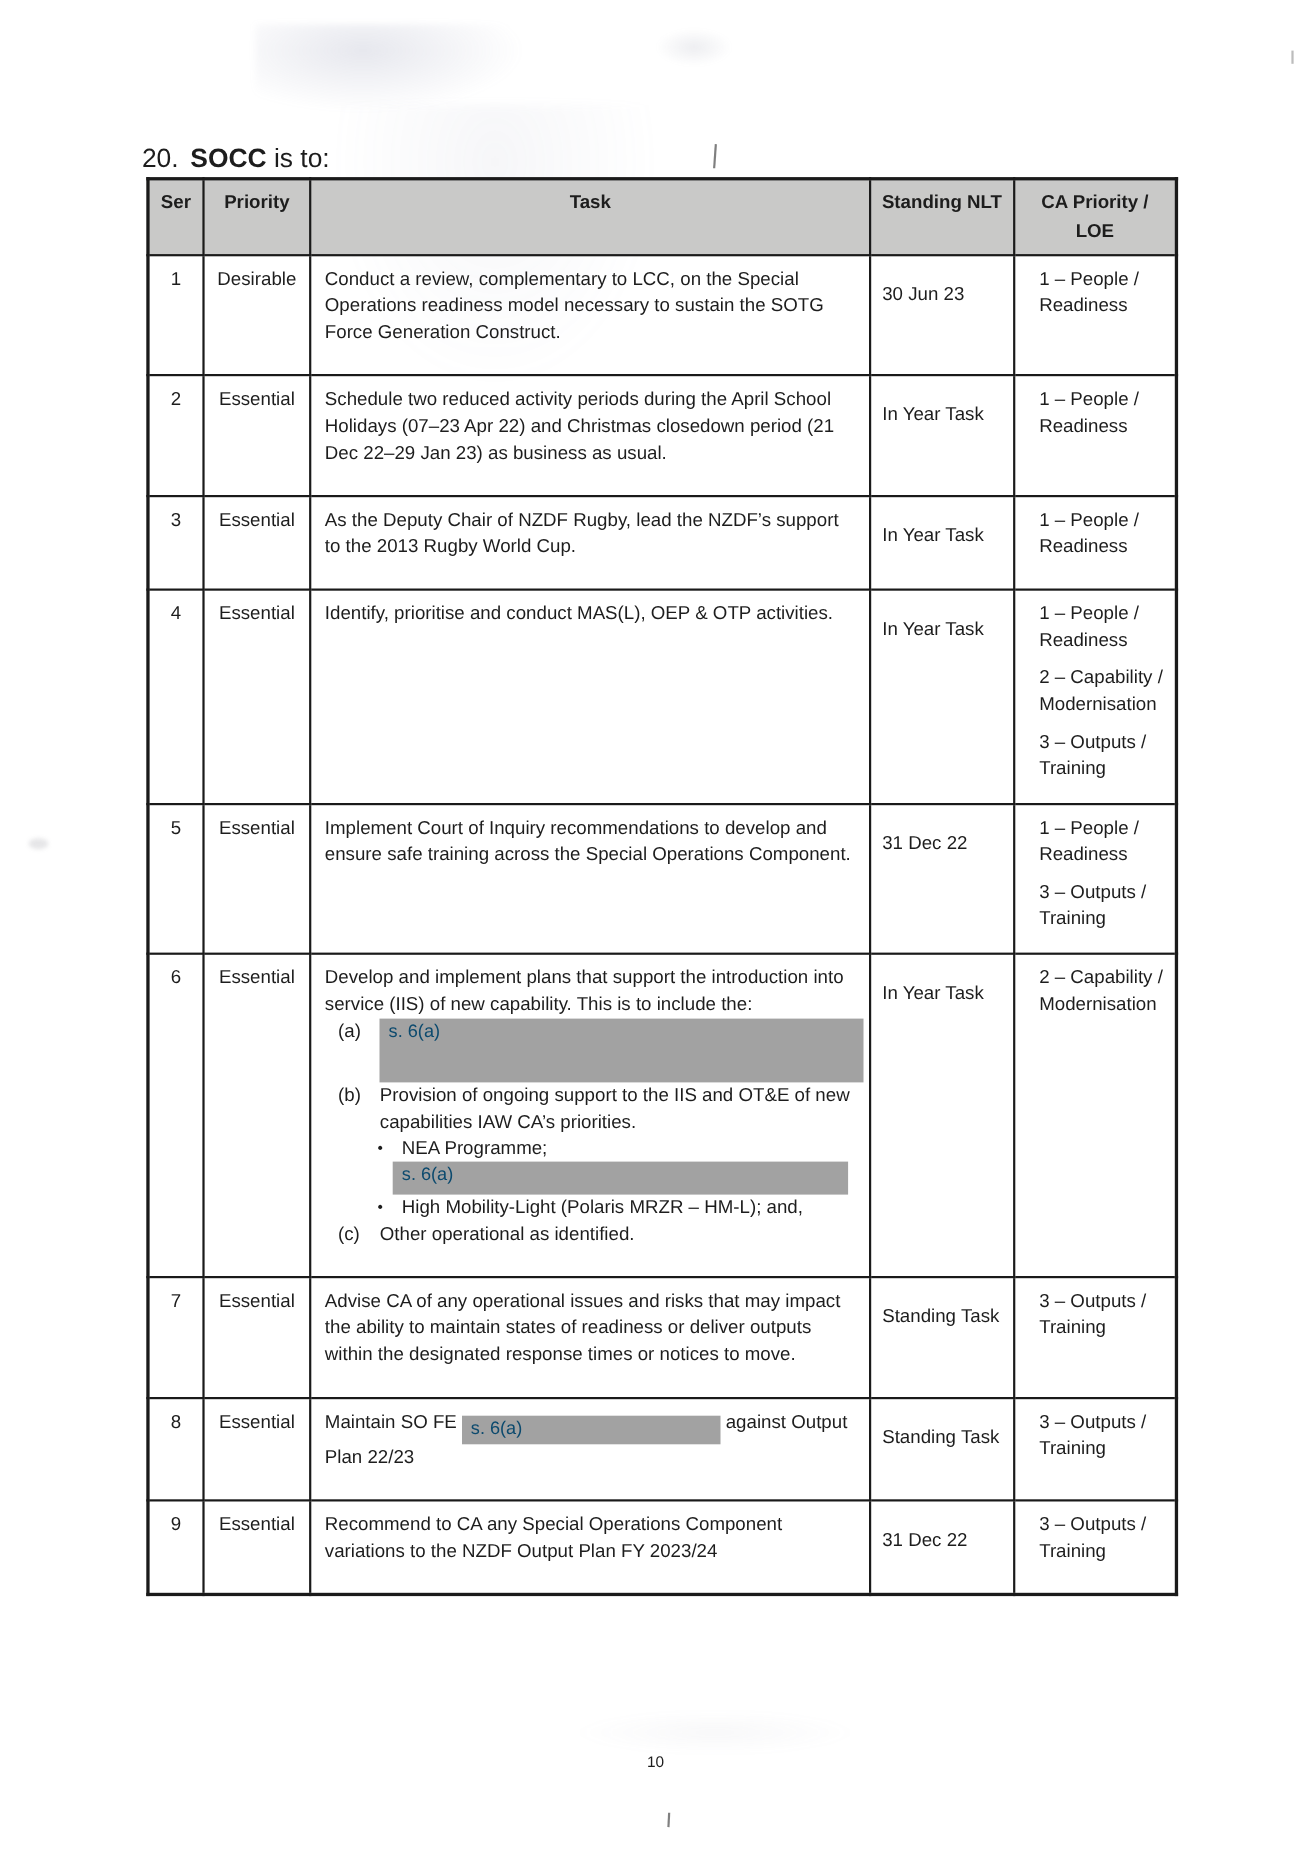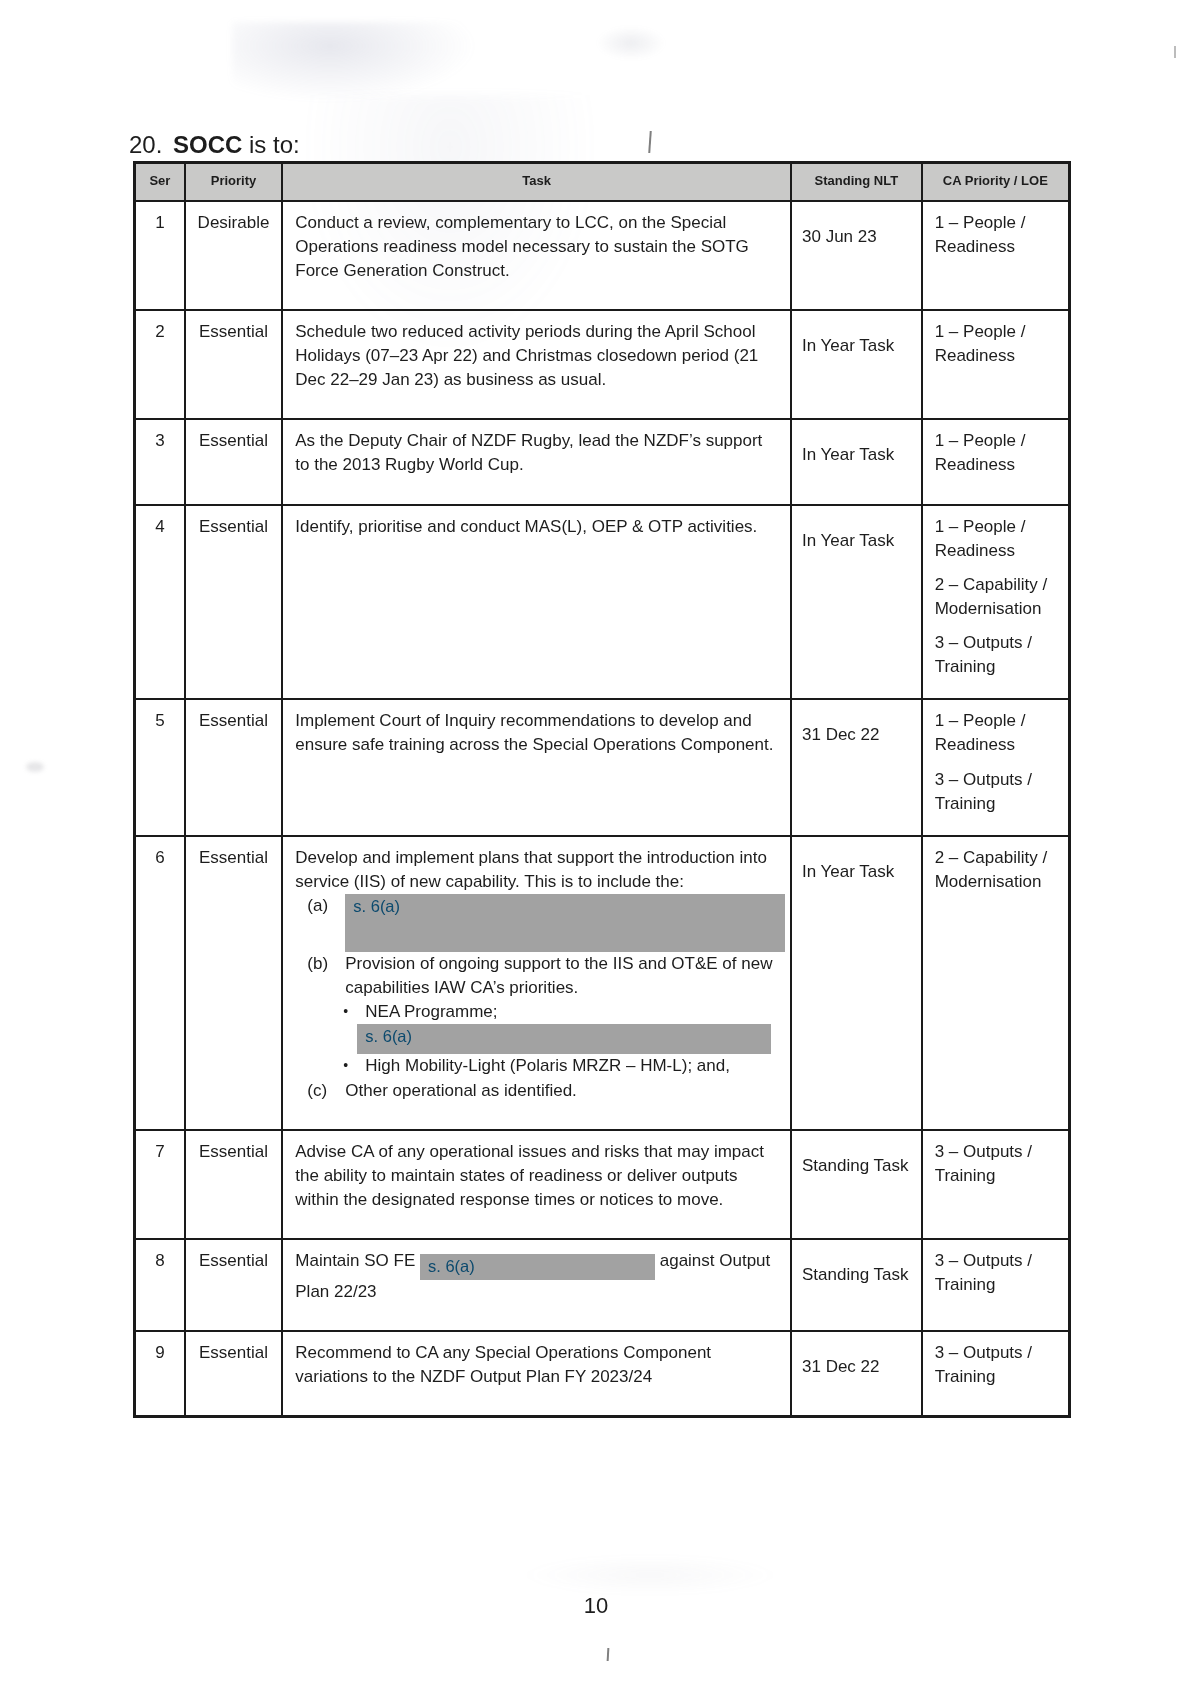--- a/index.html
+++ b/index.html
@@ -34,29 +34,29 @@
     position:absolute;left:133px;top:161px;
     border-collapse:collapse;table-layout:fixed;width:938px;
     border:3px solid var(--border);
   }
   .doc-table th,.doc-table td{
     border:2px solid var(--border);
     vertical-align:top;
   }
   .doc-table thead th{
     background:var(--header-bg);
-    font-weight:bold;font-size:13px;line-height:1.5;
+    font-weight:bold;font-size:17px;line-height:1.5;
     text-align:center;padding:7px 6px 9px;
   }
   .doc-table td{font-size:17px;line-height:1.42;}
   td.ser-cell{text-align:center;padding:9px 2px;}
   td.priority-cell{text-align:center;padding:9px 4px;}
   td.task-cell{padding:9px 12px 26px;}
   td.completed-cell{padding:23px 4px 9px 10px;}
-  td.ca-cell{padding:9px 6px 9px 12px;}
+  td.ca-cell{padding:9px 6px 9px 22px;}
 
   .task-cell > * + *{margin-top:10px;}
   .seg-p{margin:0;}
   .seg-lettered{display:flex;gap:10px;padding-left:12px;margin:0;}
   .seg-lettered .letter{flex:0 0 28px;}
   .seg-lettered .lt-body{flex:1 1 auto;}
   .seg-bullet{display:flex;gap:13px;padding-left:48px;margin:0;}
   .seg-bullet .dot{flex:0 0 9px;font-size:14px;line-height:1.7;}
   .seg-redaction{padding-left:62px;margin:0;}
 
@@ -64,21 +64,21 @@
     background:var(--redaction);
     box-sizing:border-box;color:#0c4a6e;
   }
   .redaction.block{display:block;}
   .redaction.inline{display:inline-block;vertical-align:-6px;}
   .redaction .red-label{display:block;padding:1px 0 0 8px;font-size:16.5px;line-height:1.4;}
 
   .ca-cell p{margin:0 0 10px;}
   .completed-cell p{margin:0;}
 
-  .page-number{position:absolute;left:0;right:0;top:1593px;text-align:center;font-size:22px;}
+  .page-number{position:absolute;left:0;right:0;top:1593px;text-align:center;font-size:14px;}
 </style>
 </head>
 <body>
 
 <div class="page">
 
   <div class="artifact a-smudge1"></div>
   <div class="artifact a-smudge2"></div>
   <div class="artifact a-smudge3"></div>
   <div class="artifact a-smudge4"></div>

